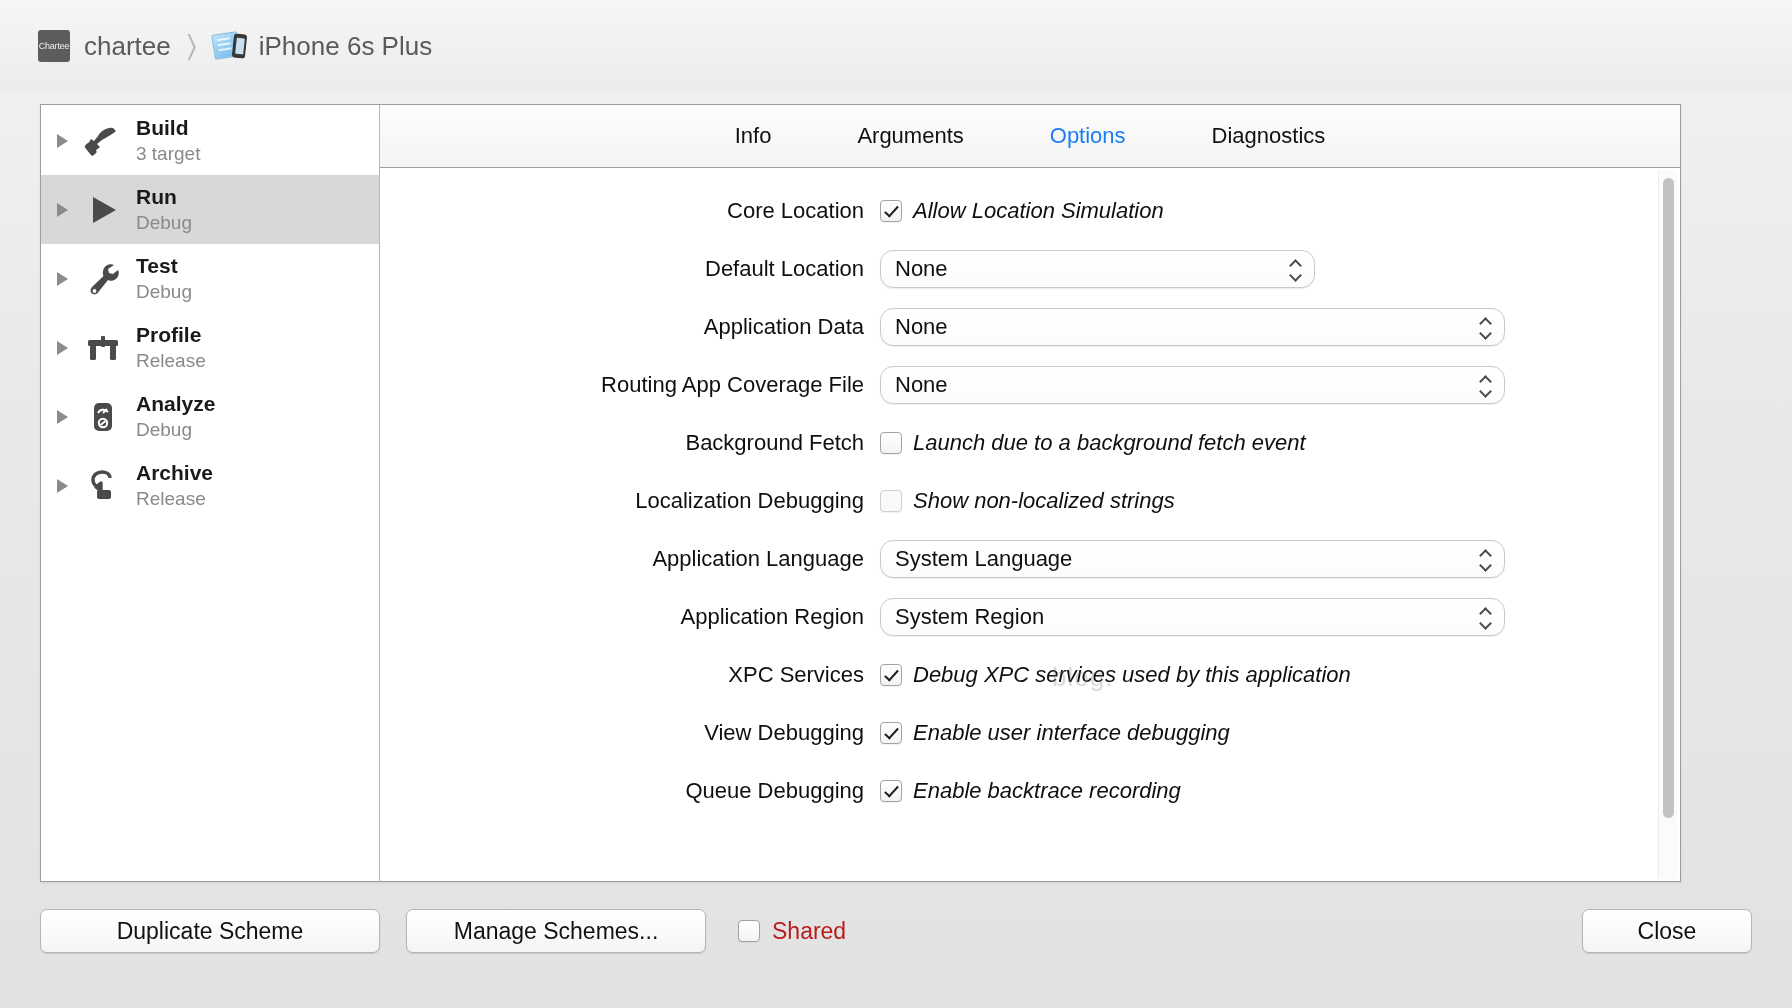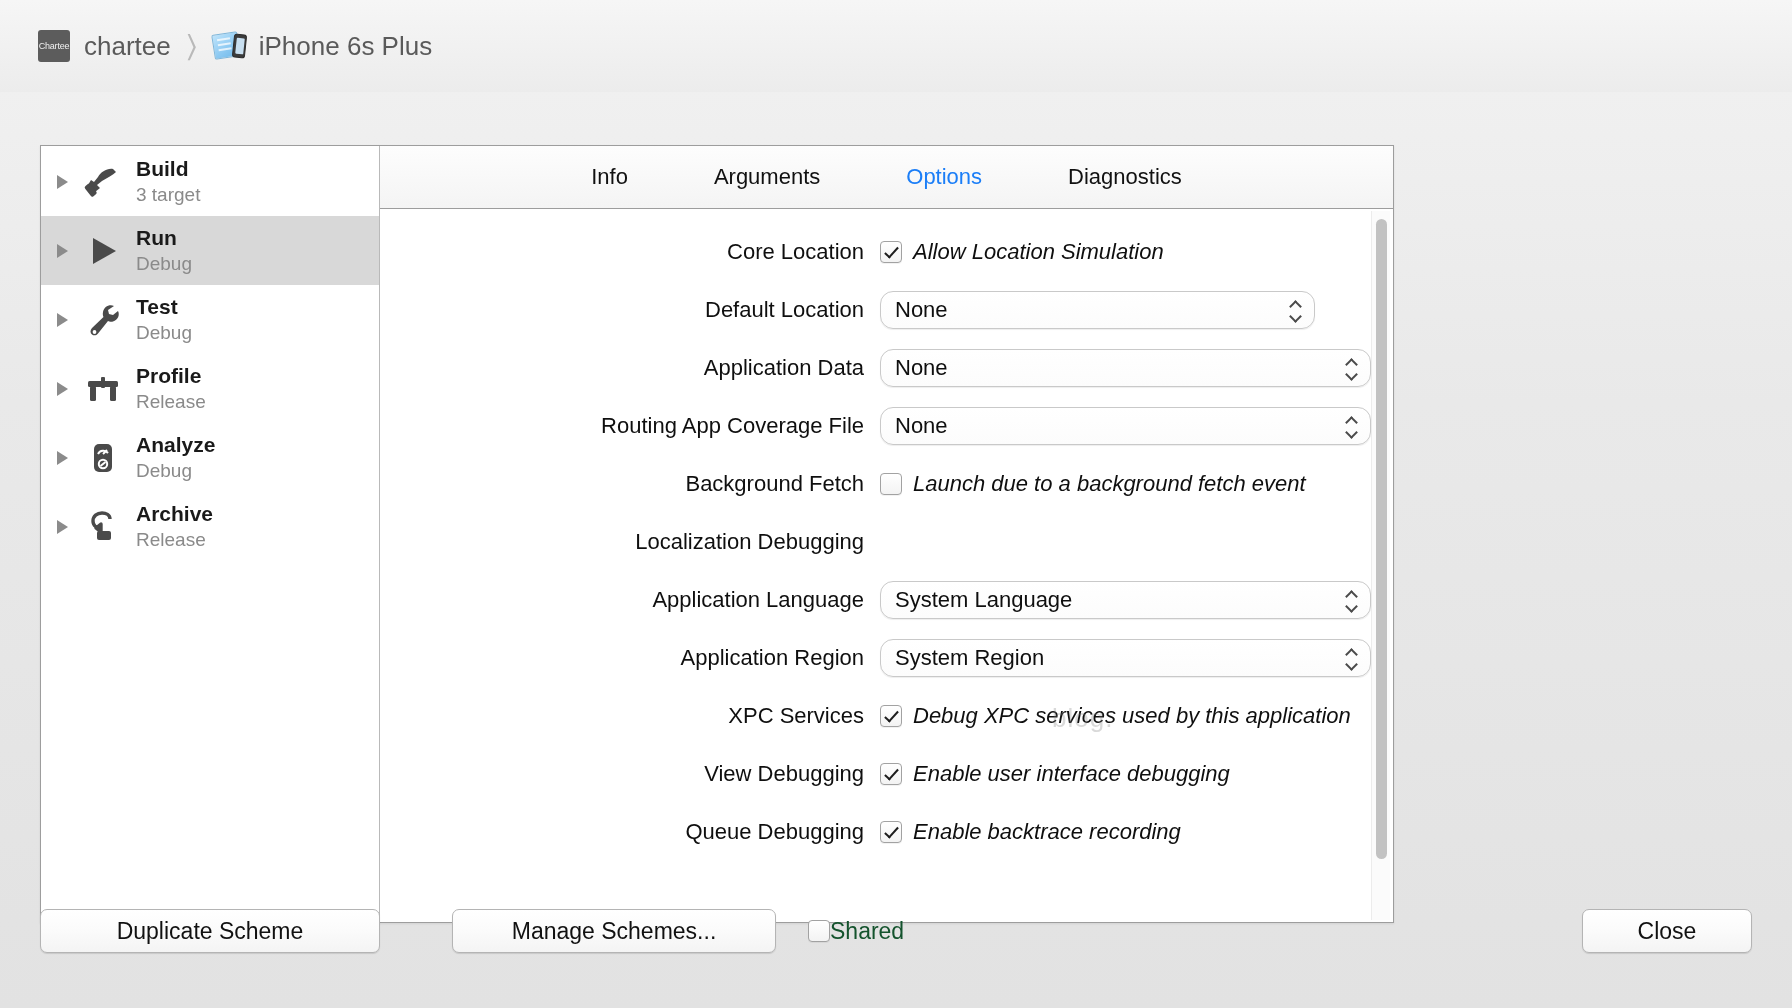--- a/index.html
+++ b/index.html
@@ -96,28 +96,27 @@
     width: 8px; height: 16px;
     background: #c8dff0;
     border-radius: 1px;
   }
 
   
   .panel {
     position: absolute;
     left: 40px;
     top: 104px;
-    width: 1354px;
+    width: 1641px;
     height: 778px;
     box-sizing: border-box;
     border: 1px solid #9d9d9d;
     background: #ffffff;
     display: flex;
     box-shadow: 0 1px 2px rgba(0,0,0,.08);
-    margin-top: 41px;
   }
 
   
   .sidebar {
     width: 339px;
     border-right: 1px solid #b9b9b9;
     background: #ffffff;
     flex: none;
     padding-top: 1px;
     box-sizing: border-box;
@@ -364,30 +363,31 @@
     box-shadow: 0 1px 1px rgba(0,0,0,.12);
     font-size: 23px;
     color: #111;
     display: flex;
     align-items: center;
     justify-content: center;
     box-sizing: border-box;
     white-space: nowrap;
   }
   .btn.duplicate { width: 340px; }
-  .btn.manage    { width: 324px; margin-left: 46px; }
+  .btn.manage    { width: 300px; }
   .btn.close     { width: 170px; }
   .shared-wrap {
     display: flex;
     align-items: center;
     margin-left: 6px;
   }
   .shared-label {
     font-size: 23px;
-    color: #14532d;
+    color: #b91c1c;
+    margin-left: 12px;
   }
   .spacer { flex: 1; }
 </style>
 </head>
 <body>
 
 <div class="titlebar">
   <div class="crumb">
     <div class="app-badge">Chartee</div>
     <div class="crumb-text">chartee</div>
@@ -556,20 +556,24 @@
         <div class="form-row">
           <div class="row-label">Background Fetch</div>
           <div class="row-ctrl">
             <div class="cb"></div>
             <div class="cb-text">Launch due to a background fetch event</div>
           </div>
         </div>
 
         <div class="form-row">
           <div class="row-label">Localization Debugging</div>
+          <div class="row-ctrl">
+            <div class="cb disabled"></div>
+            <div class="cb-text">Show non-localized strings</div>
+          </div>
         </div>
 
         <div class="form-row">
           <div class="row-label">Application Language</div>
           <div class="row-ctrl">
             <div class="popup w-lang">
               <span class="val">System Language</span>
               <span class="stepper">
                 <span class="chev up"></span>
                   <span class="chev down"></span>

